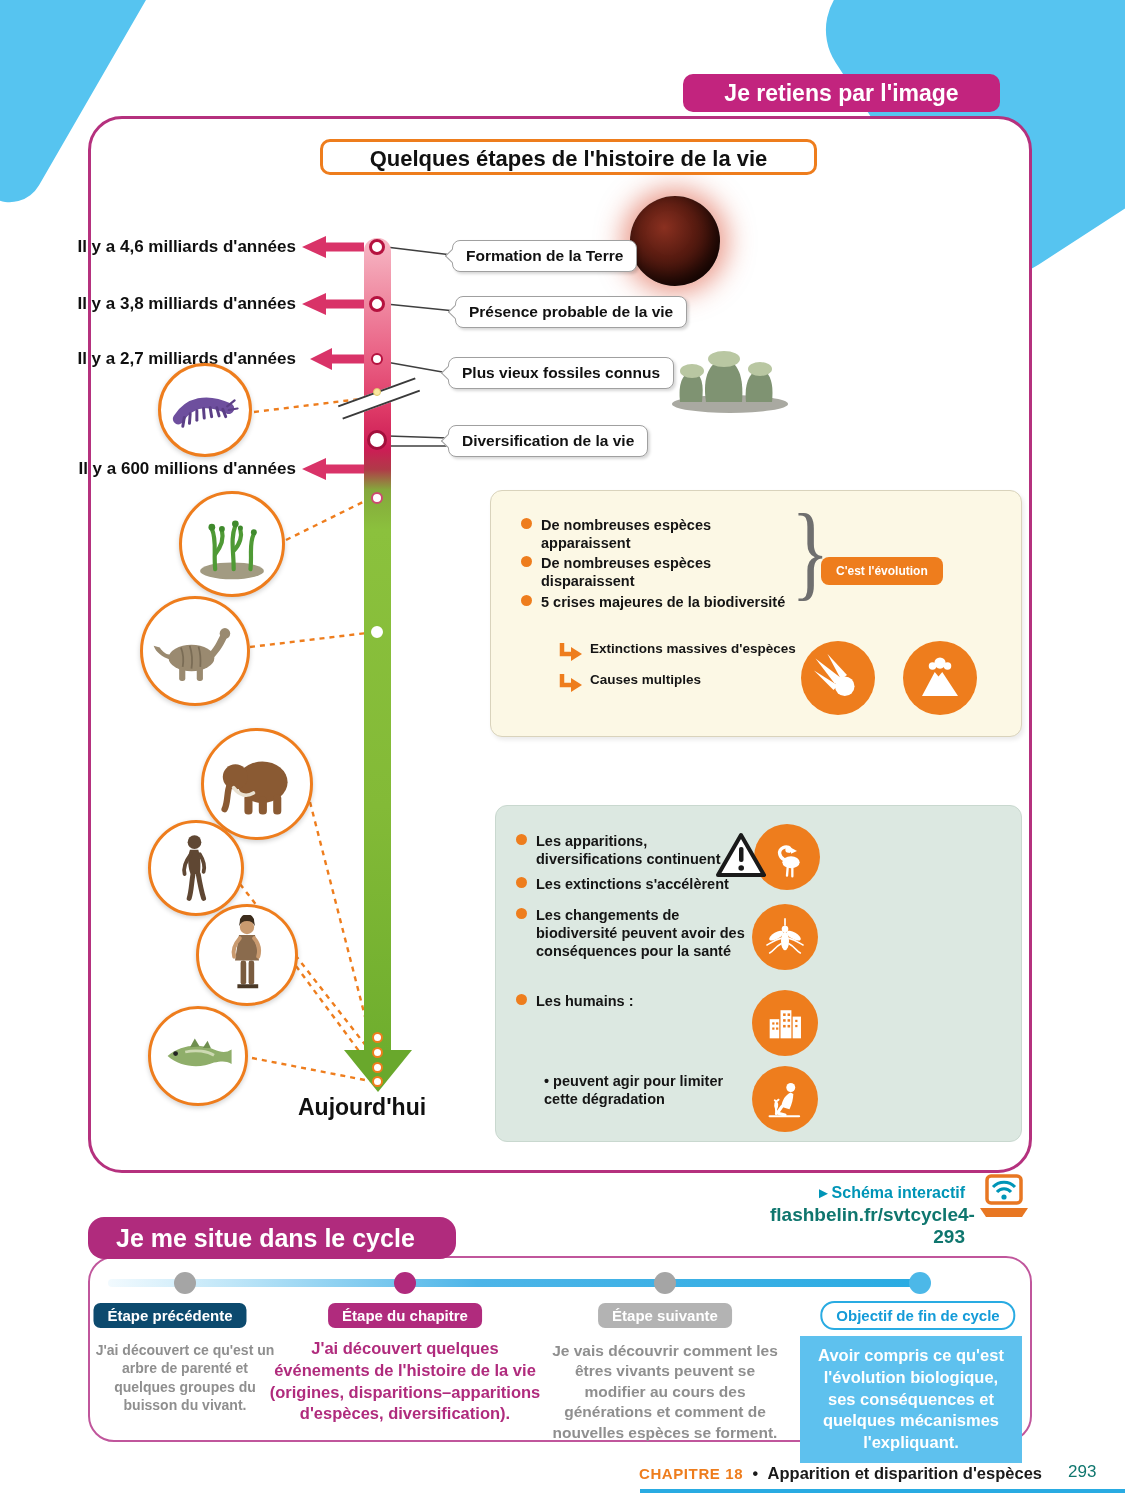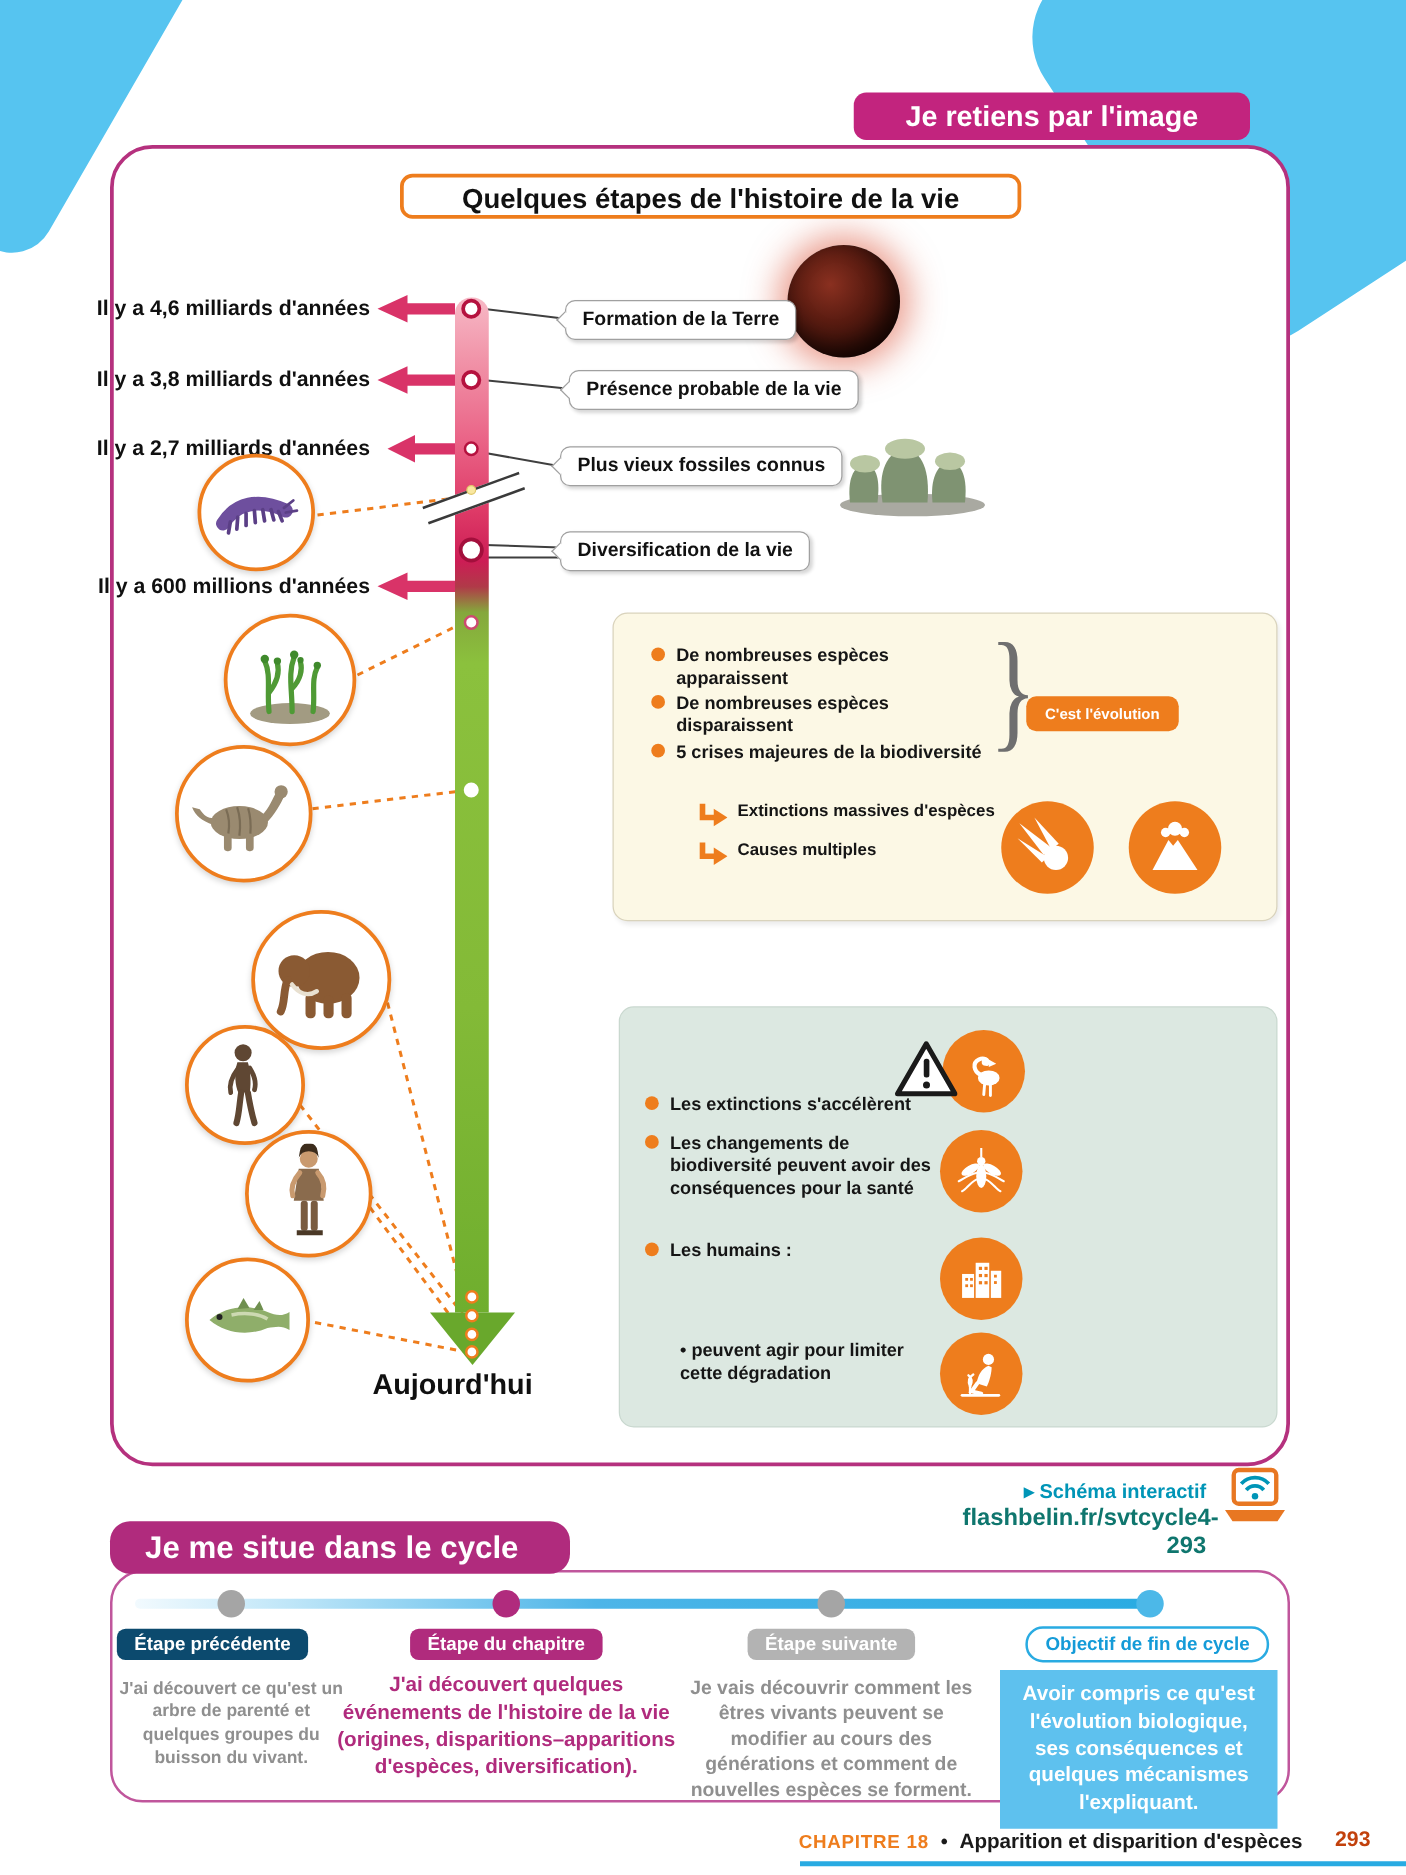--- a/index.html
+++ b/index.html
@@ -261,20 +261,24 @@
     <svg width="54" height="54" viewBox="0 0 72 72">
       <polygon points="12,60 29,28 34,34 39,28 60,60" fill="#fff"></polygon>
       <circle cx="36" cy="16" r="7.5" fill="#fff"></circle>
       <circle cx="26" cy="20" r="5" fill="#fff"></circle>
       <circle cx="46" cy="20" r="5" fill="#fff"></circle>
     </svg>
   </div>
 </div>
 
 <div class="abs" style="left:495px;top:805px;width:525px;height:335px;background:#dce8e1;border:1px solid #c9d8cf;border-radius:12px;z-index:3">
+  <div class="bullet-row" style="left:20px;top:26px;width:232px">
+    <span class="bdot"></span>
+    <span class="btext">Les apparitions, diversifications continuent</span>
+  </div>
   <div class="bullet-row" style="left:20px;top:69px;width:232px">
     <span class="bdot"></span>
     <span class="btext">Les extinctions s'accélèrent</span>
   </div>
   <div class="bullet-row" style="left:20px;top:100px;width:232px">
     <span class="bdot"></span>
     <span class="btext">Les changements de biodiversité peuvent avoir des conséquences pour la santé</span>
   </div>
   <div class="bullet-row" style="left:20px;top:186px;width:232px">
     <span class="bdot"></span>
@@ -377,14 +381,14 @@
 <div class="cycle-text" style="left:265px;top:1338px;width:280px;color:#b02b7d;font-size:16.5px">J'ai découvert quelques événements de l'histoire de la vie (origines, disparitions–apparitions d'espèces, diversification).</div>
 <div class="cycle-text" style="left:545px;top:1341px;width:240px;color:#8f8f8f;font-size:15.5px">Je vais découvrir comment les êtres vivants peuvent se modifier au cours des générations et comment de nouvelles espèces se forment.</div>
 <div class="cycle-text" style="left:800px;top:1336px;width:222px;background:#5ec1ee;border-radius:0;color:#fff;font-size:16.5px;
             padding:9px 11px;box-sizing:border-box">Avoir compris ce qu'est l'évolution biologique, ses conséquences et quelques mécanismes l'expliquant.</div>
 
 <div class="abs" style="left:480px;top:1464px;width:562px;text-align:right;font-weight:bold;z-index:3">
   <span style="color:#ee7d1d;font-size:15px;letter-spacing:.6px">CHAPITRE 18</span>
   <span style="color:#1a1a1a;margin:0 5px;font-size:16px">•</span>
   <span style="color:#1a1a1a;font-size:16.5px">Apparition et disparition d'espèces</span>
 </div>
-<div class="abs" style="left:1068px;top:1462px;font-weight:bold;font-size:17px;color:#c2410c;z-index:3">293</div>
+<div class="abs" style="left:1068px;top:1462px;font-weight:normal;font-size:17px;color:#0f766e;z-index:3">293</div>
 <div class="abs" style="left:640px;top:1489px;width:485px;height:4px;background:#29abe2;z-index:0"></div>
 
 </body></html>

